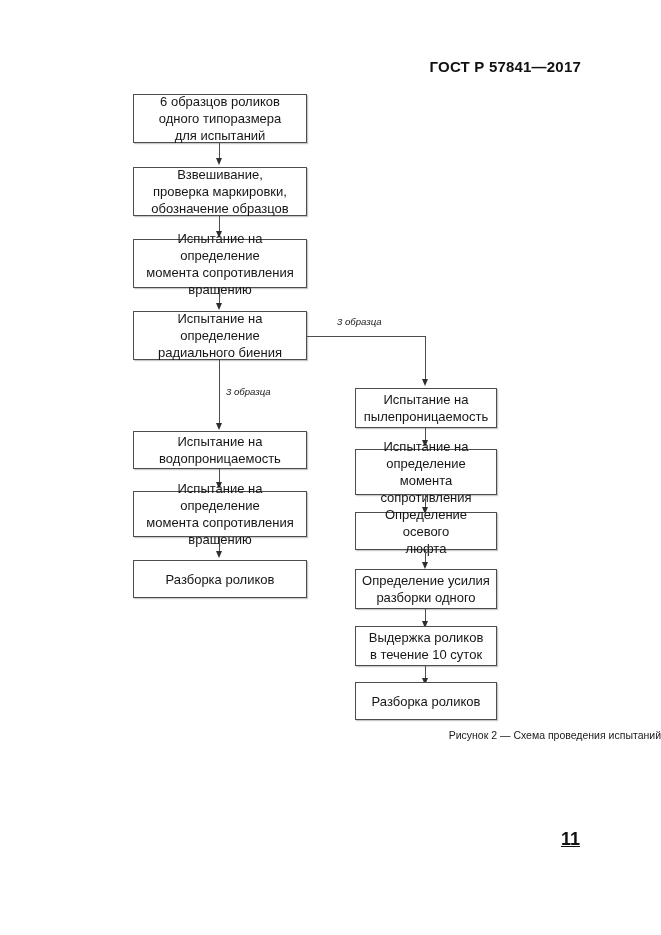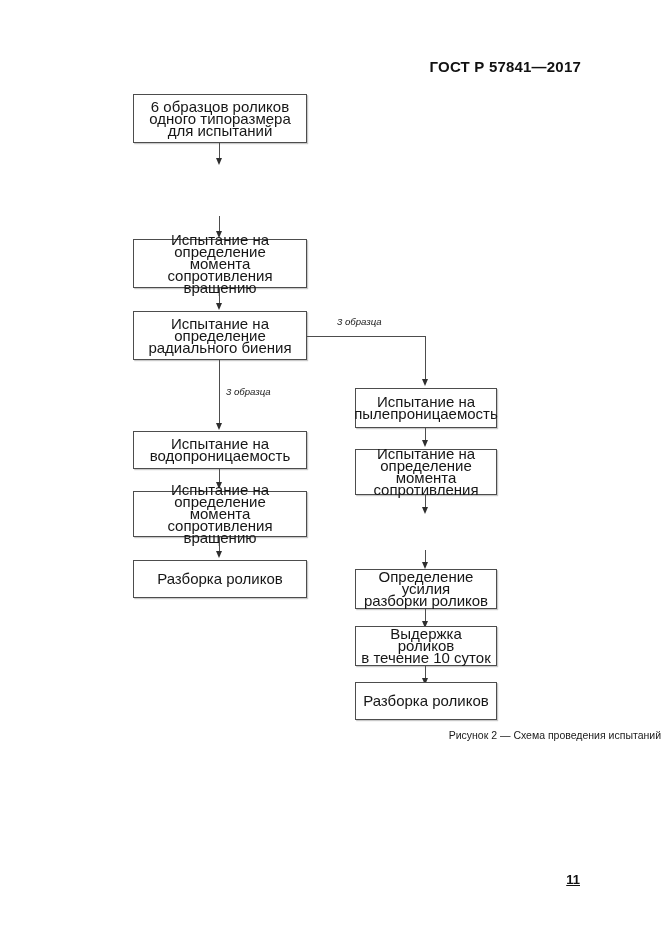--- a/index.html
+++ b/index.html
@@ -25,23 +25,23 @@
     top: 58px;
     right: 80px;
     font-size: 15px;
     font-weight: bold;
     letter-spacing: 0.2px;
     white-space: nowrap;
     color: #111111;
   }
   .page-number {
     position: absolute;
-    top: 872px;
+    top: 829px;
     right: 81px;
-    font-size: 13px;
+    font-size: 18px;
     font-weight: bold;
     color: #111111;
     text-decoration: underline;
   }
   .figure-caption {
     position: absolute;
     top: 729px;
     left: 0;
     width: 661px;
     text-align: right;
@@ -59,22 +59,22 @@
   }
   .node {
     position: absolute;
     box-sizing: border-box;
     border: 1px solid #4d4d4d;
     background: #ffffff;
     display: flex;
     align-items: center;
     justify-content: center;
     text-align: center;
-    font-size: 15px;
-    line-height: 12px;
+    font-size: 13px;
+    line-height: 17px;
     color: #161616;
     padding: 18px 4px;
     box-shadow: 1.2px 1.2px 0 0 #c9c9c9;
   }
   .node span {
     display: block;
     white-space: pre-line;
   }
   .edge-label {
     position: absolute;
@@ -109,20 +109,25 @@
   <div class="flow">
 
     <div class="node" style="left:133px; top:94px; width:174px; height:49px;">
       <span>6 образцов роликов
 одного типоразмера
 для испытаний</span>
     </div>
     <div class="conn conn-v" style="left:219px; top:143px; height:17px;"></div>
     <div class="arrow" style="left:216px; top:158px;"></div>
 
+    <div class="node" style="left:133px; top:167px; width:174px; height:49px;">
+      <span>Взвешивание,
+проверка маркировки,
+обозначение образцов</span>
+    </div>
     <div class="conn conn-v" style="left:219px; top:216px; height:17px;"></div>
     <div class="arrow" style="left:216px; top:231px;"></div>
 
     <div class="node" style="left:133px; top:239px; width:174px; height:49px;">
       <span>Испытание на определение
 момента сопротивления
 вращению</span>
     </div>
     <div class="conn conn-v" style="left:219px; top:288px; height:17px;"></div>
     <div class="arrow" style="left:216px; top:303px;"></div>
@@ -169,26 +174,30 @@
     <div class="arrow" style="left:422px; top:440px;"></div>
 
     <div class="node" style="left:355px; top:449px; width:142px; height:46px;">
       <span>Испытание на
 определение момента
 сопротивления</span>
     </div>
     <div class="conn conn-v" style="left:425px; top:495px; height:14px;"></div>
     <div class="arrow" style="left:422px; top:507px;"></div>
 
+    <div class="node" style="left:355px; top:512px; width:142px; height:38px;">
+      <span>Определение осевого
+люфта</span>
+    </div>
     <div class="conn conn-v" style="left:425px; top:550px; height:14px;"></div>
     <div class="arrow" style="left:422px; top:562px;"></div>
 
     <div class="node" style="left:355px; top:569px; width:142px; height:40px;">
       <span>Определение усилия
-разборки роликов</span>
+разборки одного</span>
     </div>
     <div class="conn conn-v" style="left:425px; top:609px; height:14px;"></div>
     <div class="arrow" style="left:422px; top:621px;"></div>
 
     <div class="node" style="left:355px; top:626px; width:142px; height:40px;">
       <span>Выдержка роликов
 в течение 10 суток</span>
     </div>
     <div class="conn conn-v" style="left:425px; top:666px; height:14px;"></div>
     <div class="arrow" style="left:422px; top:678px;"></div>

